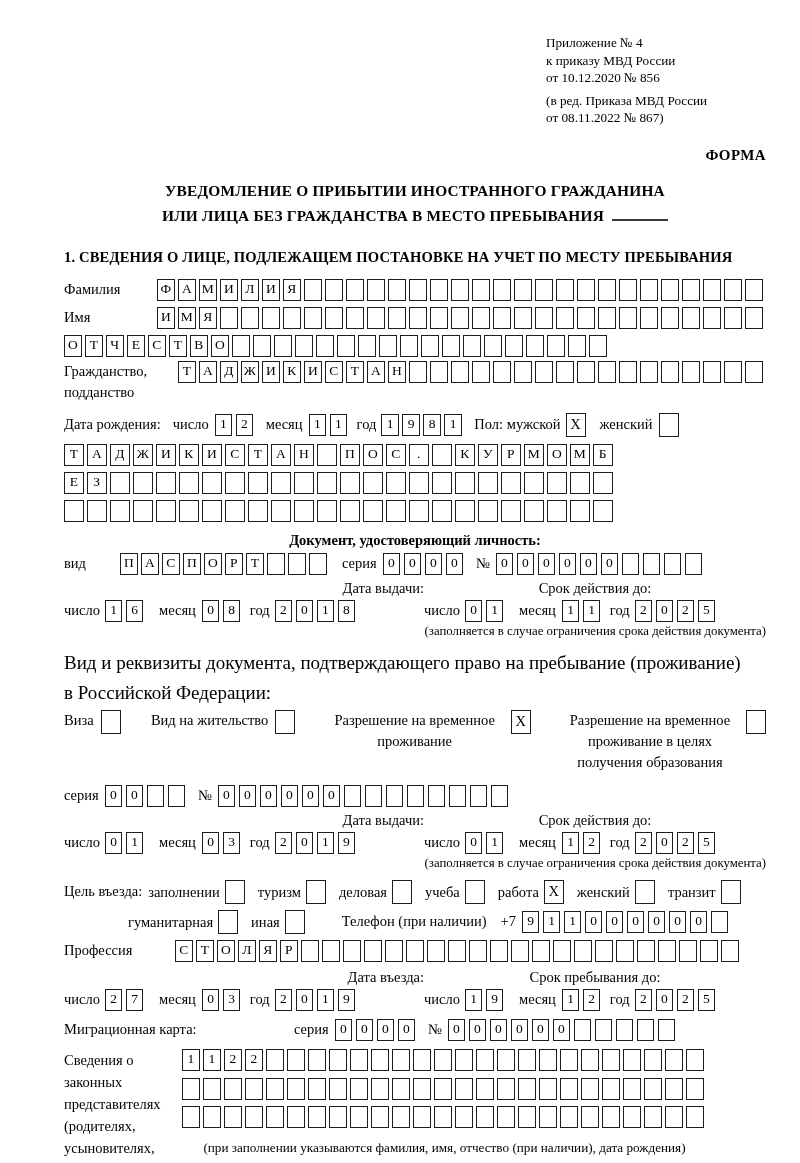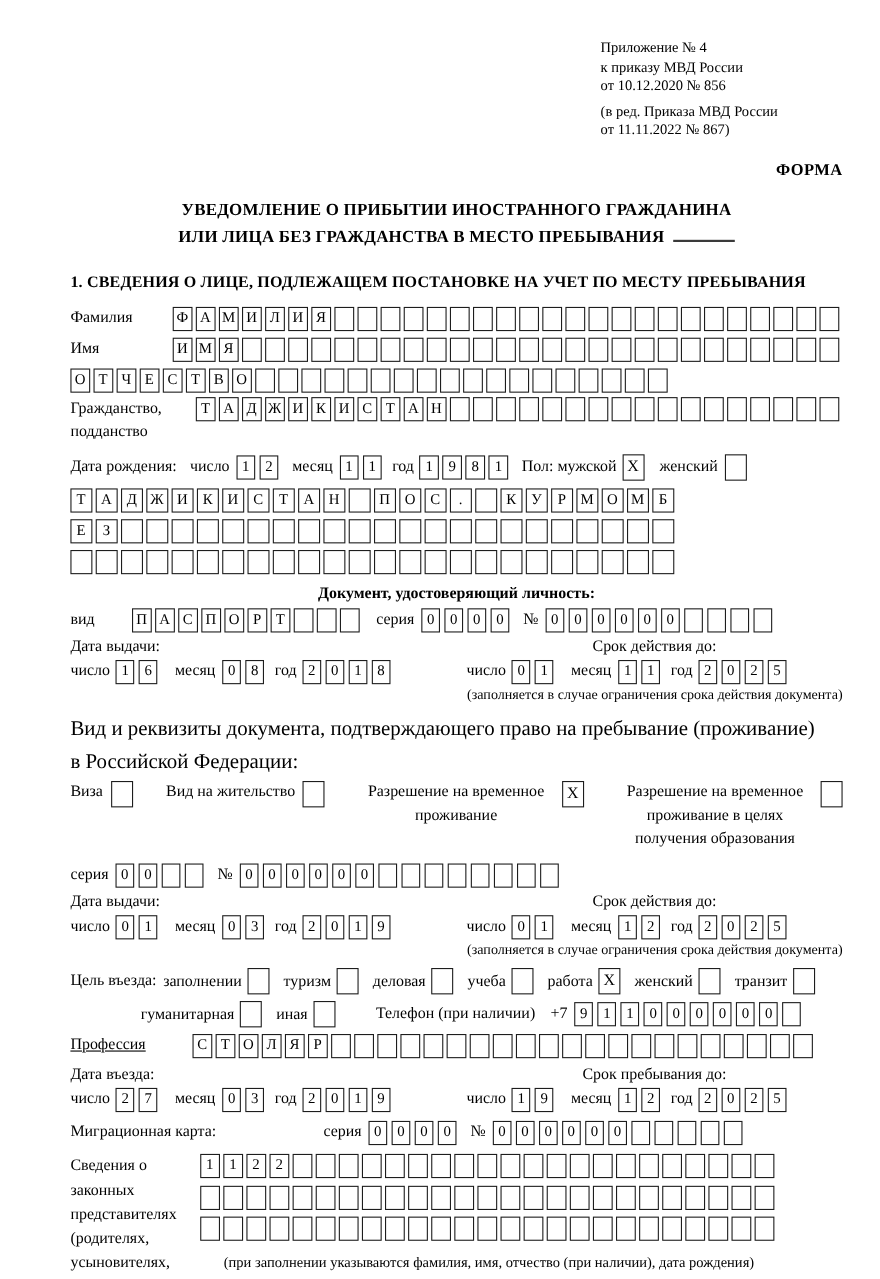--- a/index.html
+++ b/index.html
@@ -25,29 +25,29 @@
   .cbox {
     flex-shrink:0; width:17.5px; height:22px; border:1.7px solid #1d1d1d;
     margin-right:3.5px; text-align:center; font-size:13.5px; line-height:18.5px;
   }
   .lg .cbox { width:19.5px; }
   .chk {
     flex-shrink:0; display:inline-block; width:20px; height:24px;
     border:1.8px solid #1d1d1d; text-align:center; line-height:21px; font-size:14.5px;
   }
   .w93  { width:93px; }  .w150 { width:150px; } .w114 { width:114px; }
-  .w142 { width:142px; } .w56  { width:56px; }  .w111 { width:111px;text-decoration:underline; } .w152 { width:152px; }
+  .w142 { width:142px; } .w56  { width:56px; }  .w111 { width:111px; } .w152 { width:152px; }
   .ml6{margin-left:6px;} .ml9{margin-left:9px;} .ml12{margin-left:12px;}
   .ml14{margin-left:14px;} .ml24{margin-left:24px;} .mr5{margin-right:5px;} .mr6{margin-right:6px;}
 
   .bp-rows .boxes { margin-bottom:6px; }
   .center-bold { text-align:center; font-weight:bold; font-size:14.5px; margin-top:4px; }
 
   .dhead-row { display:flex; margin-top:5px; font-size:14.5px; }
-  .dhead-left { width:360px; text-align:left; }
+  .dhead-left { width:360px; text-align:right; }
   .dhead-right { flex:1; text-align:center; }
   .half { display:flex; align-items:center; }
   .half.left { width:360px; flex-shrink:0; }
   .note { font-size:12.8px; text-align:right; margin-top:2px; }
 
   .para { font-size:19px; line-height:1.55; margin-top:9px; }
   .opt-row { display:flex; align-items:flex-start; justify-content:space-between; margin-top:3px; font-size:14.5px; }
   .opt { display:flex; align-items:flex-start; }
   .optlbl { margin-right:7px; line-height:1.45; }
   .optlbl.c { text-align:center; max-width:178px; }
@@ -65,21 +65,21 @@
 <body>
 
 <div class="page">
 
   <div class="hdr">
     <div>Приложение № 4</div>
     <div>к приказу МВД России</div>
     <div>от 10.12.2020 № 856</div>
     <div class="amend">
       <div>(в ред. Приказа МВД России</div>
-      <div>от 11.11.2022 № 867)</div>
+      <div>от 08.11.2022 № 867)</div>
     </div>
   </div>
 
   <div class="forma">ФОРМА</div>
 
   <div class="title">
     <div>УВЕДОМЛЕНИЕ О ПРИБЫТИИ ИНОСТРАННОГО ГРАЖДАНИНА</div>
     <div>
       <span>ИЛИ ЛИЦА БЕЗ ГРАЖДАНСТВА В МЕСТО ПРЕБЫВАНИЯ</span><span class="title-underline"></span>
     </div>

